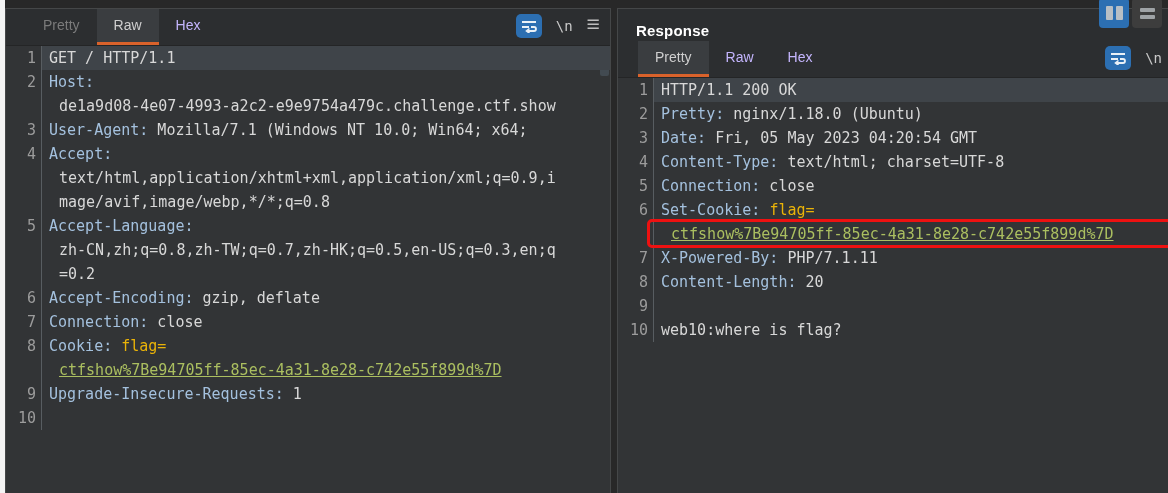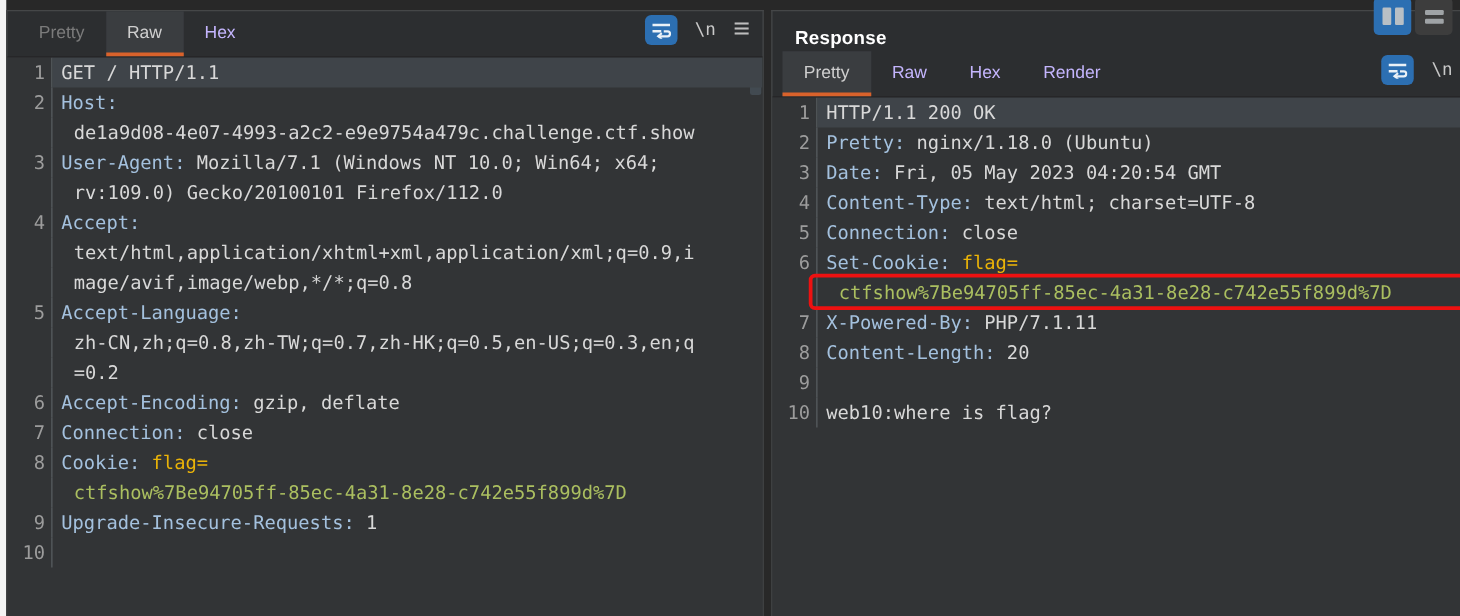--- a/index.html
+++ b/index.html
@@ -9,41 +9,41 @@
     -webkit-font-smoothing:antialiased;
   }
   .left-strip{position:absolute;left:0;top:0;width:5px;height:493px;background:#f4f4f4;}
 
   
   .panel{position:absolute;top:8px;bottom:0;background:#2c2e30;border:1px solid #454748;border-bottom:none;display:flex;flex-direction:column;}
   .panel.request{left:5px;width:604px;}
   .panel.response{left:617px;width:556px;border-right:none;}
   .panel-title{color:#ffffff;font-weight:bold;font-size:15px;padding:13px 0 2px 18px;letter-spacing:.2px;}
 
-  .tabbar{display:flex;align-items:center;height:36px;padding:0 10px 0 8px;border-bottom:1px solid #242526;}
+  .tabbar{display:flex;align-items:flex-end;height:36px;padding:0 10px 0 20px;border-bottom:1px solid #242526;}
   .tab{color:#c4b5fd;font-size:14px;padding:8px 17px 9px 17px;cursor:default;border-bottom:3px solid transparent;}
   .tab.selected{background:#3a3d40;border-bottom:3px solid var(--accent,#d9622b);color:#cfcfcf;}
   .tab.disabled{color:#7b7b7b;}
   .tab-spacer{flex:1;}
   .tool-group{display:flex;align-items:center;gap:14px;padding-bottom:7px;}
   .wrap-btn{width:26px;height:24px;border-radius:5px;background:var(--blue,#2c6fb2);display:flex;align-items:center;justify-content:center;}
   .nl-label{color:#c9c9c9;font-family:"DejaVu Sans Mono",monospace;font-size:14px;}
   .menu-icon{color:#bdbdbd;font-size:23px;line-height:14px;height:18px;}
 
   
   .editor{flex:1;background:#323436;font-family:"DejaVu Sans Mono",monospace;font-size:15px;line-height:24px;overflow:hidden;position:relative;}
   .row{display:flex;height:24px;}
   .gutter{width:30px;min-width:30px;text-align:right;padding-right:5px;color:#9c9c9c;border-right:1px solid #585d61;}
   .code{flex:1;padding-left:7px;white-space:pre;color:#d8d8d8;position:relative;}
   .code.cont{padding-left:17px;}
   .code.sel{background:#3f4449;}
   .c-name{color:#a4c1de;}
   .c-plain{color:#d8d8d8;}
   .c-param{color:#eab308;}
-  .c-value{color:#abbf60;}
+  .c-value{color:#abbf60;text-decoration:underline;}
   .redbox{position:absolute;left:-7px;right:0px;top:-3px;bottom:-2px;border:3px solid var(--red,#ee1111);border-radius:5px;pointer-events:none;}
   .vscroll{position:absolute;right:1px;top:2px;width:9px;height:28px;background:#424a51;border-radius:2px;}
 
   
   .layout-toggle{position:absolute;top:-2px;left:1099px;display:flex;gap:3px;z-index:5;}
   .lt-btn{width:30px;height:30px;border-radius:4px;display:flex;align-items:center;justify-content:center;gap:3px;}
   .lt-btn.sel{background:var(--blue,#2c6fb2);}
   .lt-btn.idle{background:#3d3d3d;flex-direction:column;}
   .vbar{width:7px;height:14px;background:#b8bfc5;border-radius:1px;}
   .hbar{width:15px;height:4px;background:#9fa3a6;border-radius:1px;}
@@ -97,24 +97,20 @@
       </div>
       <div class="row">
         <div class="gutter"></div>
         <div class="code cont"><span class="c-plain">de1a9d08-4e07-4993-a2c2-e9e9754a479c.challenge.ctf.show</span></div>
       </div>
       <div class="row">
         <div class="gutter">3</div>
         <div class="code"><span class="c-name">User-Agent:</span><span class="c-plain"> Mozilla/7.1 (Windows NT 10.0; Win64; x64;</span></div>
       </div>
       <div class="row">
-        <div class="gutter"></div>
-        <div class="code cont"><span class="c-plain">rv:109.0) Gecko/20100101 Firefox/112.0</span></div>
-      </div>
-      <div class="row">
         <div class="gutter">4</div>
         <div class="code"><span class="c-name">Accept:</span></div>
       </div>
       <div class="row">
         <div class="gutter"></div>
         <div class="code cont"><span class="c-plain">text/html,application/xhtml+xml,application/xml;q=0.9,i</span></div>
       </div>
       <div class="row">
         <div class="gutter"></div>
         <div class="code cont"><span class="c-plain">mage/avif,image/webp,*/*;q=0.8</span></div>
@@ -158,21 +154,20 @@
     </div>
 </div>
 
 <div class="panel response">
   <div class="panel-title">Response</div>
   <div class="tabbar">
     <div class="tabs-host" style="display:flex">
         <div class="tab selected">Pretty</div>
         <div class="tab">Raw</div>
         <div class="tab">Hex</div>
-        <div class="tab">Render</div>
       </div>
     <div class="tab-spacer"></div>
     <div class="tool-group" style="padding-right:2px">
       <div class="wrap-btn">
         <svg width="16" height="14" viewBox="0 0 16 14">
           <path d="M1 3 H15" stroke="#eaf1f7" stroke-width="2" fill="none"></path>
           <path d="M1 8 H8" stroke="#eaf1f7" stroke-width="2" fill="none"></path>
           <path d="M10 8 H13 Q15 8 15 10 Q15 12 13 12 H6" stroke="#eaf1f7" stroke-width="1.8" fill="none"></path>
           <path d="M8.5 9.5 L5.5 12 L8.5 14.2" stroke="#eaf1f7" stroke-width="1.6" fill="none"></path>
         </svg>

